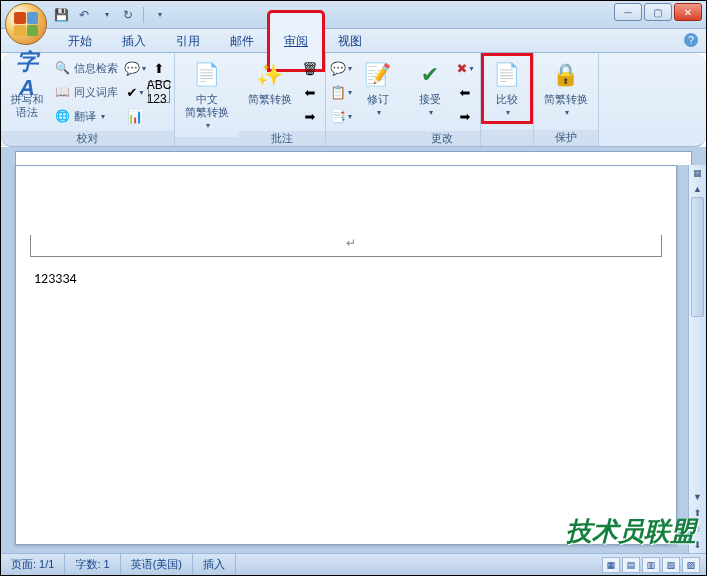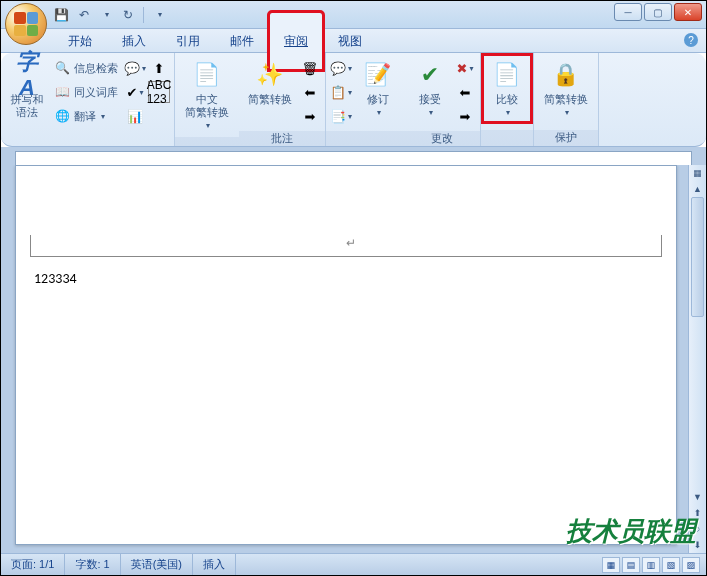--- a/index.html
+++ b/index.html
@@ -134,20 +134,21 @@
       <div class="icon-col">
         <div class="icon-only dd-arrow">💬</div>
         <div class="icon-only dd-arrow">✔</div>
         <div class="icon-only">📊</div>
       </div>
       <div class="icon-col">
         <div class="icon-only">⬆</div>
         <div class="icon-only" style="font-size:12px;border:1px solid #888">ABC<br>123</div>
       </div>
     </div>
+    <div class="ribbon-group-label">校对</div>
   </div>
 
   <div class="ribbon-group" style="border-right:none">
     <div class="ribbon-group-body">
       <div class="big-btn dd-arrow" style="width:56px">
         <div class="ico">📄</div>
         <span style="white-space:pre">中文
 简繁转换</span>
       </div>
     </div>

